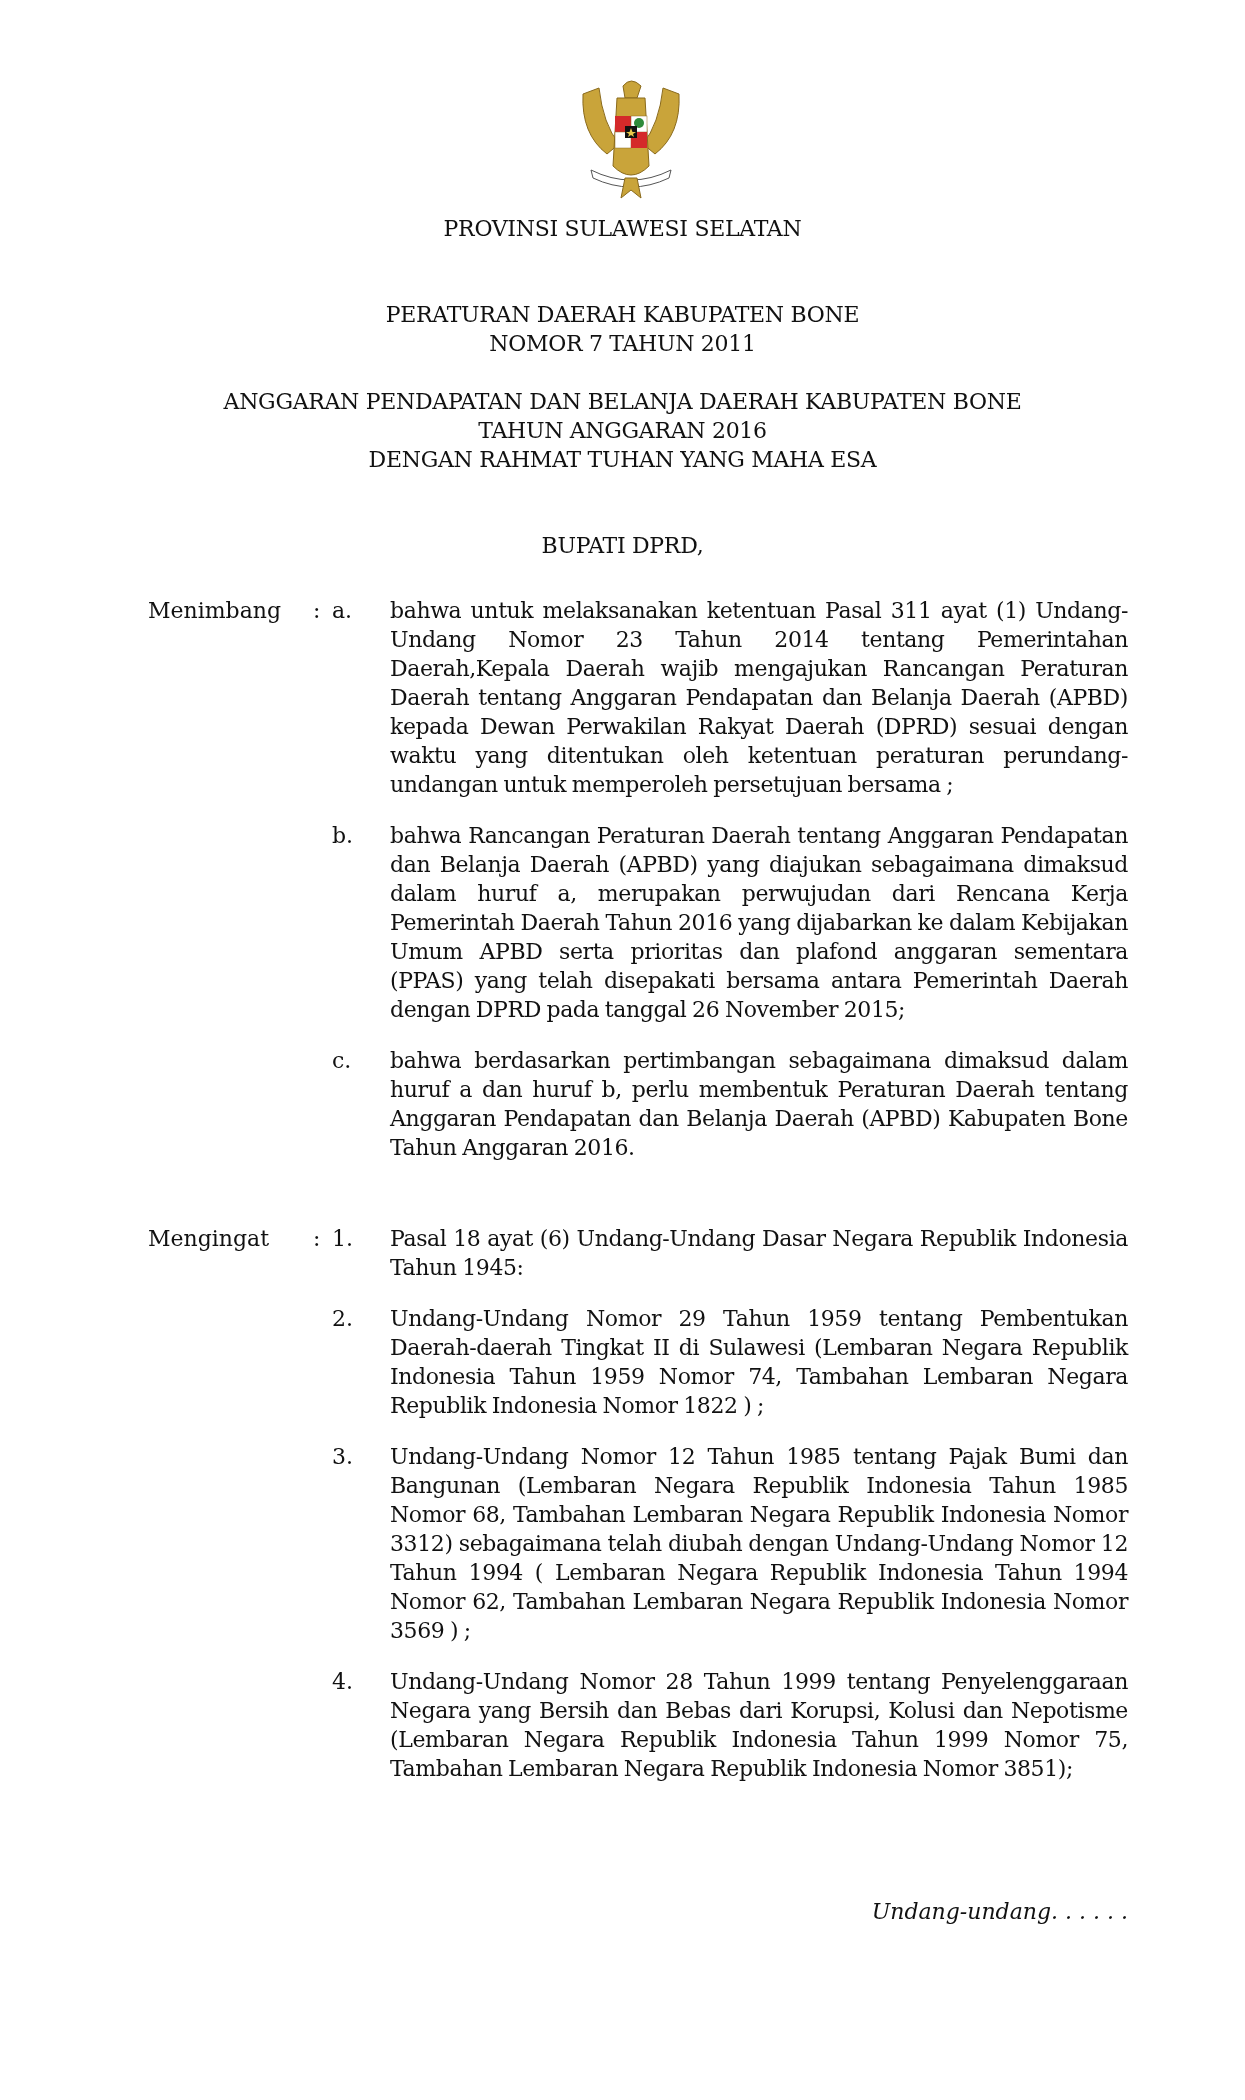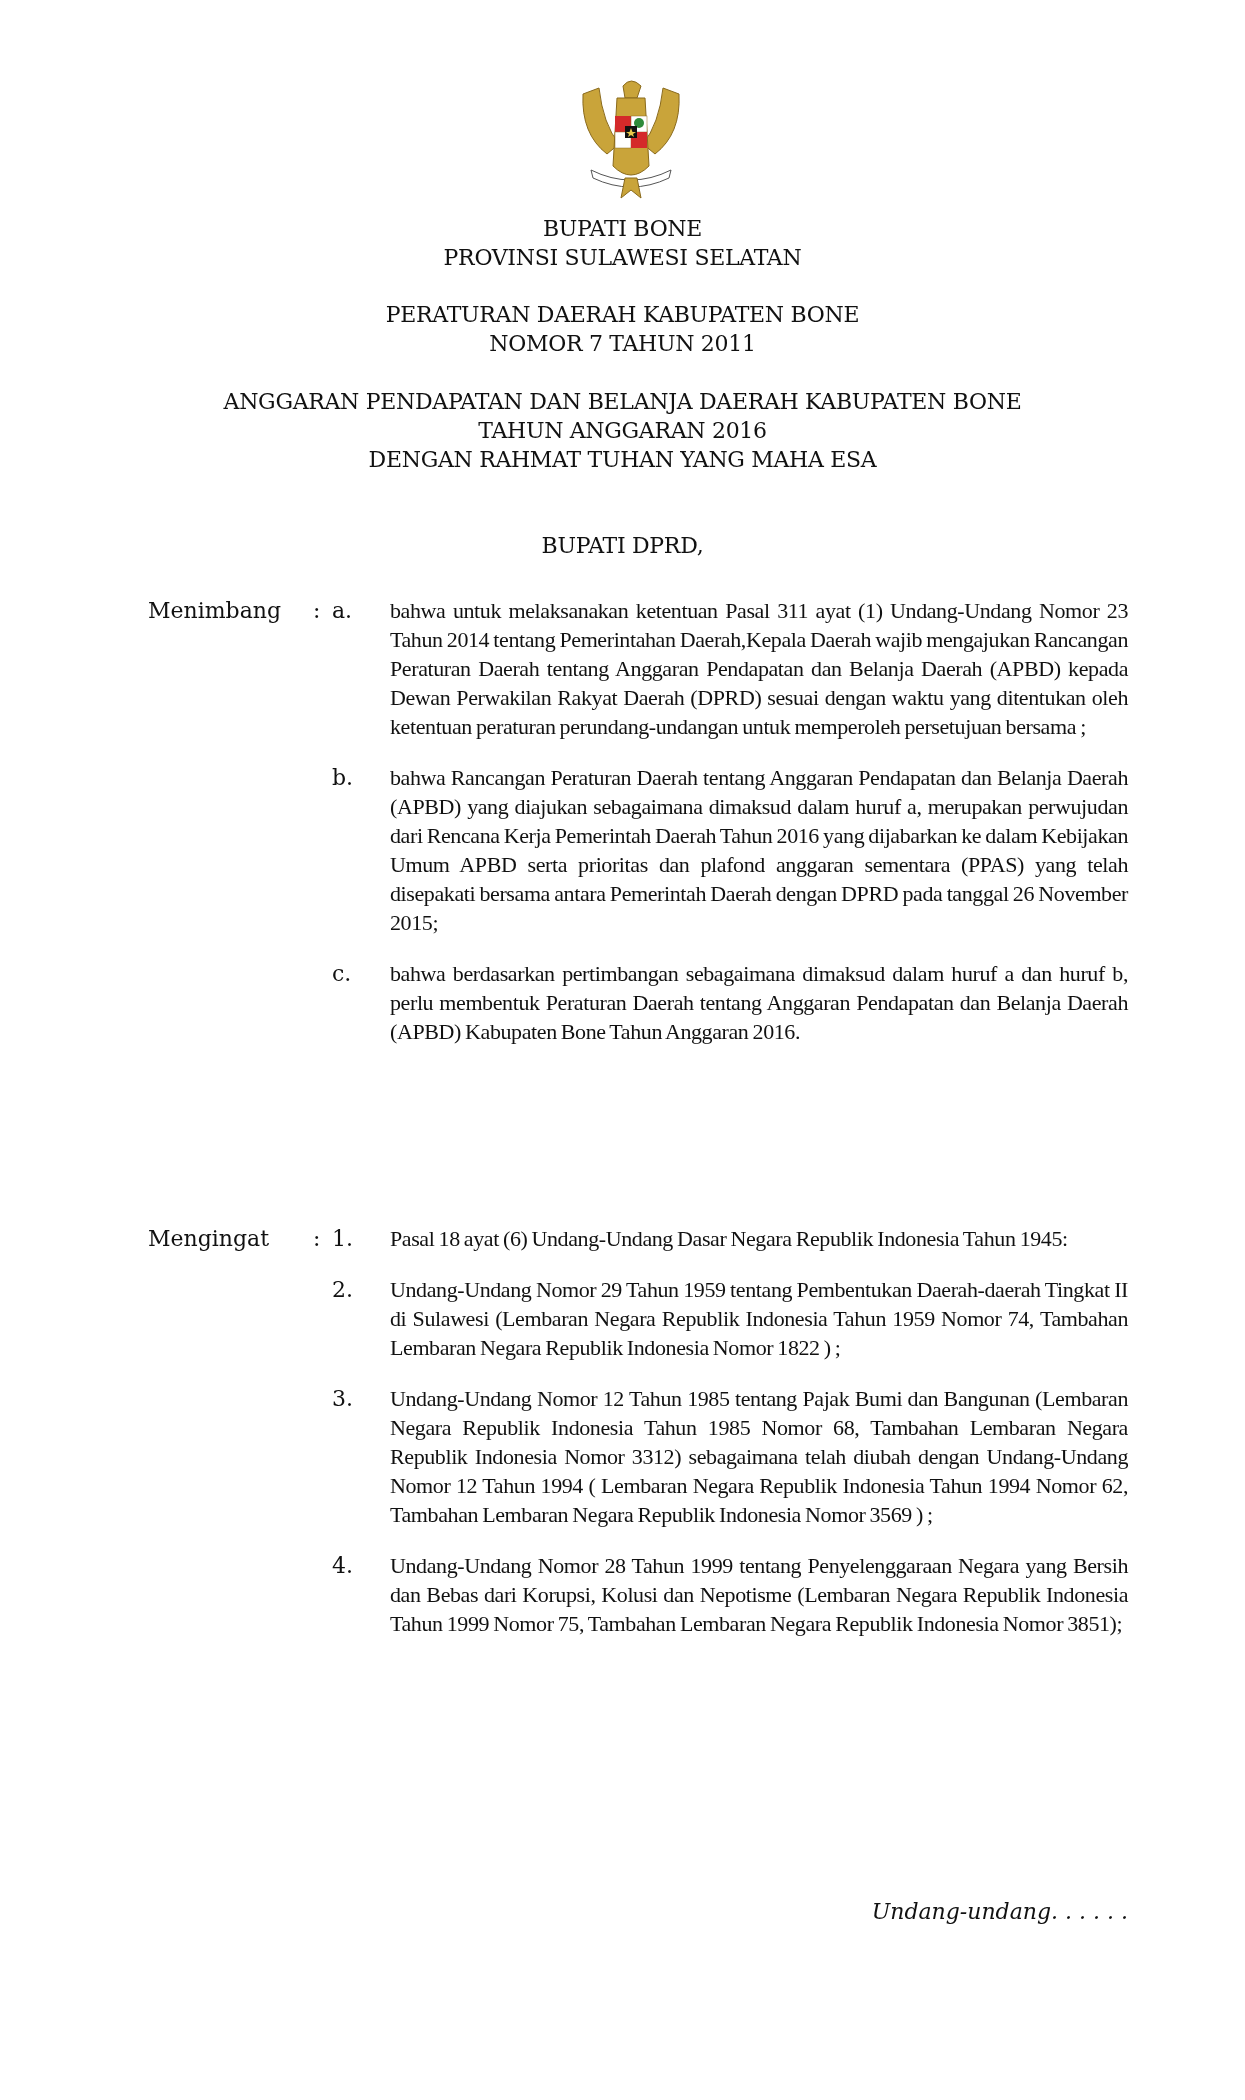--- a/index.html
+++ b/index.html
@@ -12,21 +12,21 @@
     .header { position: absolute; left: 0; width: 1245px; text-align: center; font-size: 22px; line-height: 29px; letter-spacing: -0.3px; }
     .h1 { top: 214px; }
     .h2 { top: 300px; }
     .h3 { top: 387px; }
     .h4 { top: 531px; }
     .section { position: absolute; left: 148px; width: 980px; font-size: 22px; line-height: 29px; }
     .row { position: relative; margin-top: 9px; }
     .section-label { position: absolute; left: 0; top: 0; width: 160px; }
     .colon { position: absolute; left: 165px; top: 0; }
     .marker { position: absolute; left: 184px; top: 0; width: 30px; }
-    .item-text { margin-left: 242px; width: 738px; text-align: justify; text-align-last: left; letter-spacing: -0.4px; word-spacing: -1px; font-family: Liberation Serif, serif; }
+    .item-text { margin-left: 242px; width: 738px; text-align: justify; text-align-last: left; letter-spacing: -0.4px; word-spacing: -1px; }
     .menimbang { top: 587px; }
     .mengingat { top: 1215px; }
     .gap { height: 13px; }
     .footer { position: absolute; right: 117px; top: 1899px; font-size: 22px; font-style: italic; }
   </style>
 </head>
 <body>
 
 <div class="emblem">
   <svg width="116" height="128" viewBox="0 0 116 128">
@@ -40,21 +40,20 @@
     <rect x="42" y="58" width="16" height="16" fill="#ffffff" stroke="#8a6a1c" stroke-width="0.5"></rect>
     <rect x="58" y="58" width="16" height="16" fill="#d42a2a"></rect>
     <rect x="52" y="52" width="12" height="12" fill="#111111"></rect>
     <path d="M58 54 L59.5 58 L63 58 L60 60 L61 63 L58 61 L55 63 L56 60 L53 58 L56.5 58 Z" fill="#e8c94a"></path>
     <path d="M18 96 Q58 116 98 96 L96 104 Q58 122 20 104 Z" fill="#ffffff" stroke="#555" stroke-width="1"></path>
     <path d="M52 104 L48 124 L58 116 L68 124 L64 104 Z" fill="#c9a43a" stroke="#8a6a1c" stroke-width="1"></path>
   </svg>
 </div>
 
 <div class="header h1">
-  <div>BUPATI BONE</div>
   <div>PROVINSI SULAWESI SELATAN</div>
 </div>
 
 <div class="header h2">
   <div>PERATURAN DAERAH KABUPATEN BONE</div>
   <div>NOMOR 7 TAHUN 2011</div>
 </div>
 
 <div class="header h3">
   <div>ANGGARAN PENDAPATAN DAN BELANJA DAERAH KABUPATEN BONE</div>

